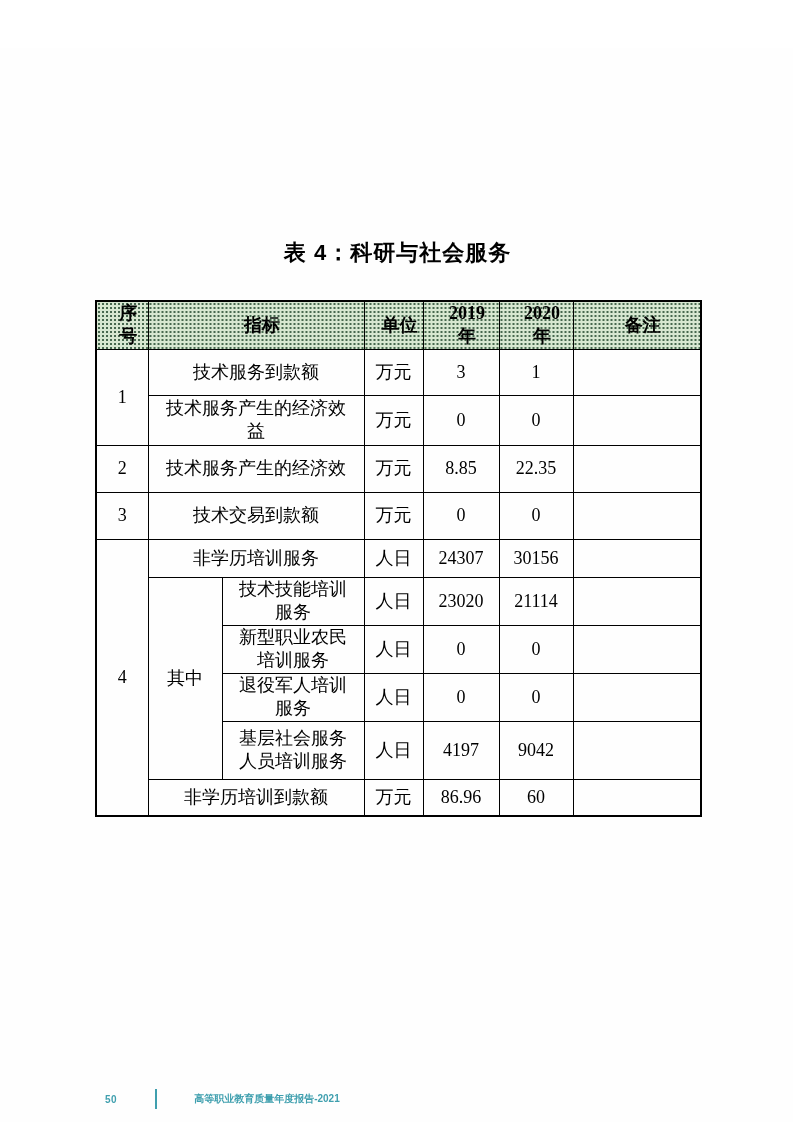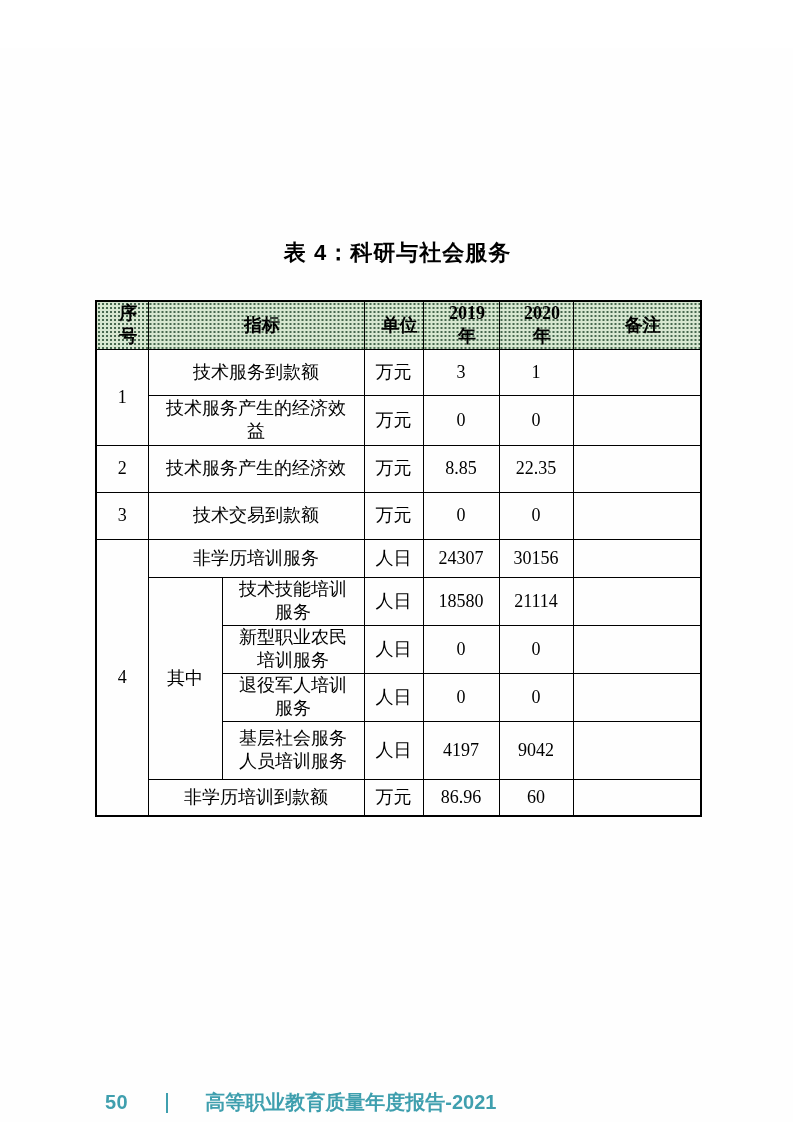--- a/index.html
+++ b/index.html
@@ -76,21 +76,21 @@
   tr.rh-58 { height: 58px; }
   tr.rh-36 { height: 37px; }
   .page-footer {
     position: absolute;
     left: 105px;
     top: 1041px;
     display: flex;
     align-items: center;
     font-family: "Liberation Sans", "DejaVu Sans", sans-serif;
     font-weight: 700;
-    font-size: 20px;
+    font-size: 10px;
     gap: 28px;
   }
   .footer-num { letter-spacing: 0.5px; }
   .footer-bar {
     width: 2px;
     height: 20px;
     margin: 0 9px 0 10px;
   }
 </style>
 </head>
@@ -164,21 +164,21 @@
       <td>24307</td>
       <td>30156</td>
       <td></td>
     </tr>
 
     <tr class="rh-48">
       <td rowspan="4">其中</td>
       <td>技术技能培训
 服务</td>
       <td>人日</td>
-      <td>18580</td>
+      <td>23020</td>
       <td>21114</td>
       <td></td>
     </tr>
 
     <tr class="rh-48">
       <td>新型职业农民
 培训服务</td>
       <td>人日</td>
       <td>0</td>
       <td>0</td>

